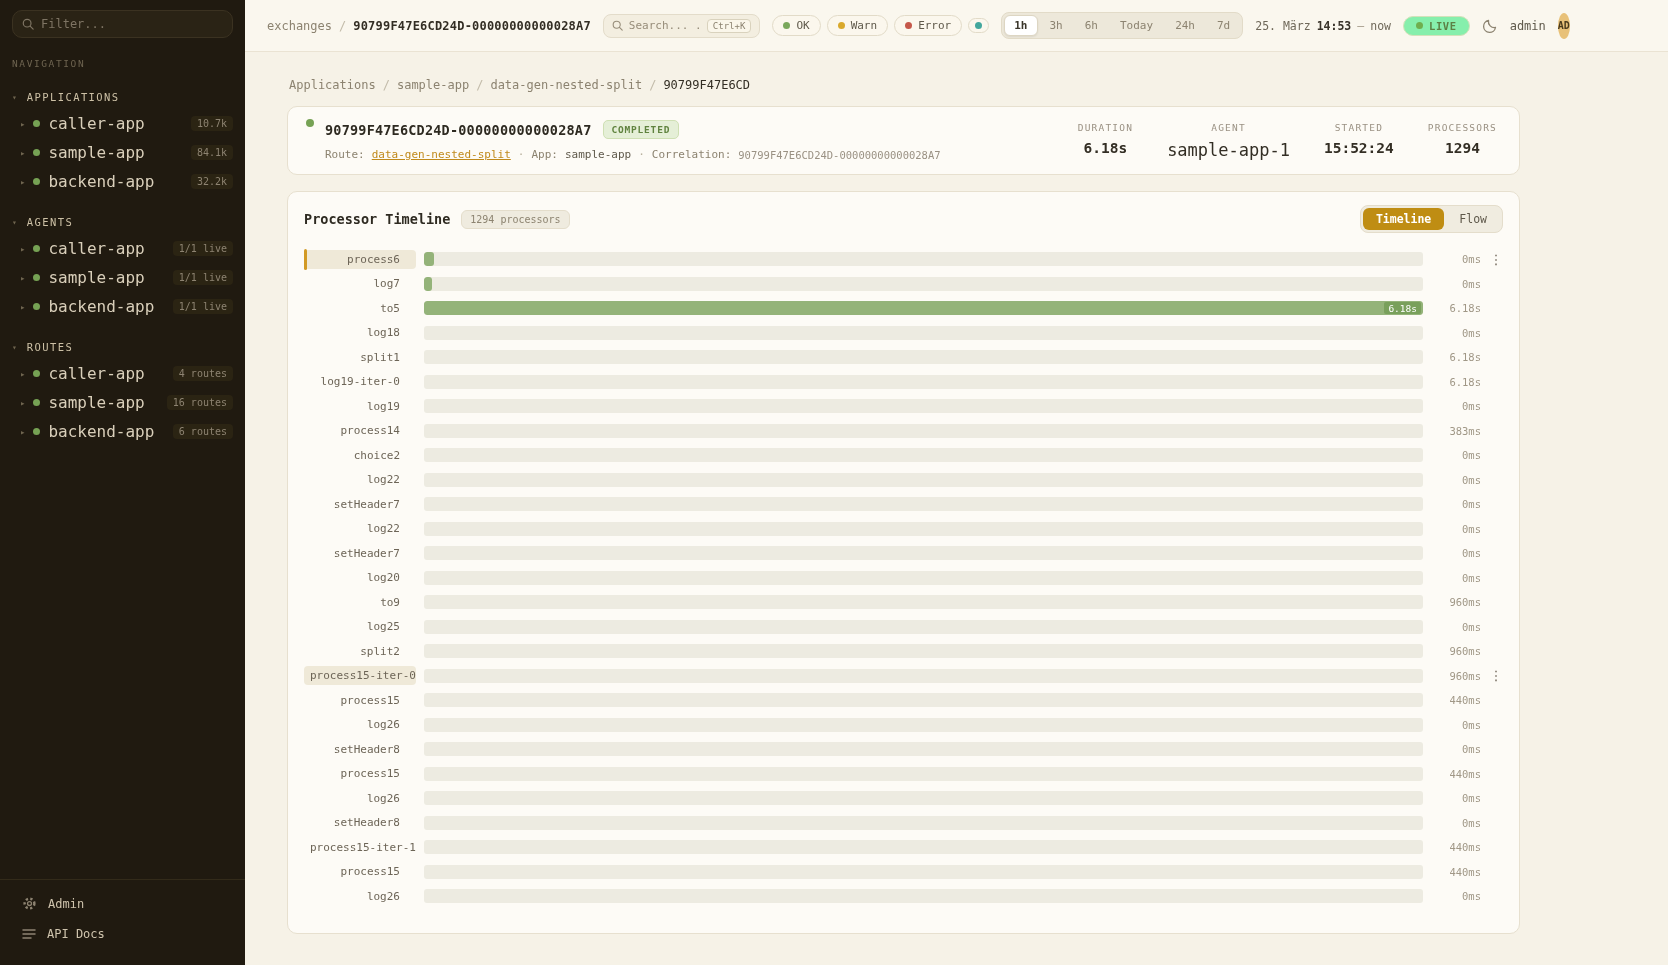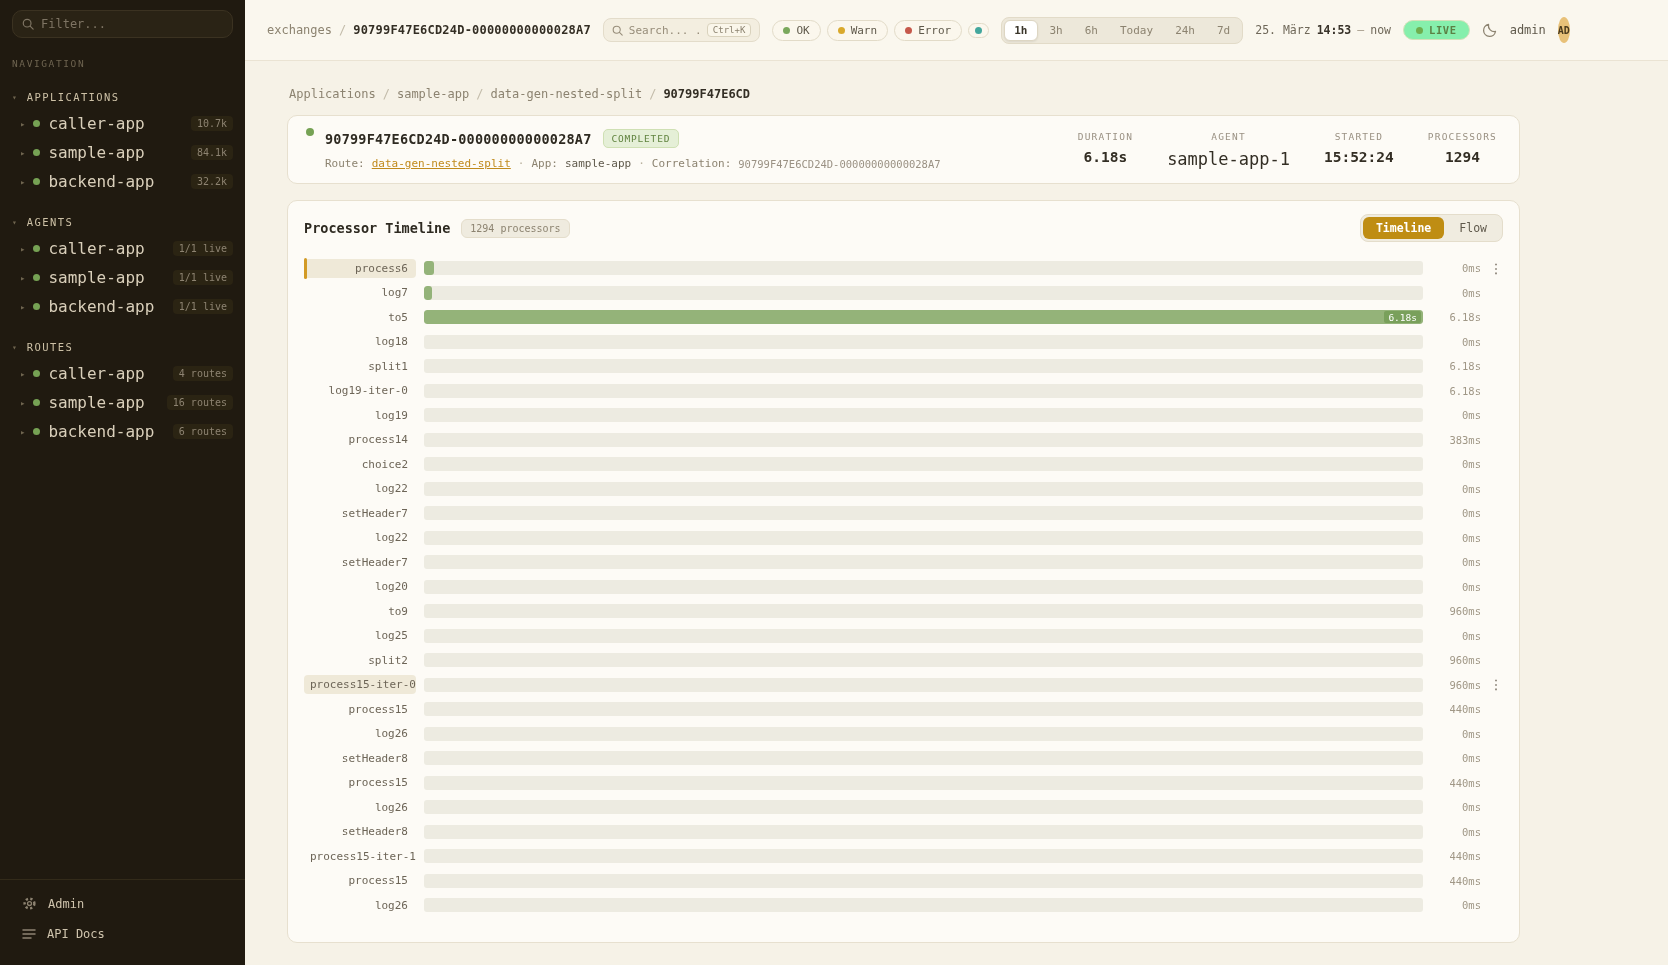--- a/index.html
+++ b/index.html
@@ -29,21 +29,21 @@
   .dot{width:7px;height:7px;border-radius:50%;background:var(--dot-green,#76a254);flex:none}
   .item-name{font-size:16px;color:#d9cfba}
   .item-badge{margin-left:auto;font-size:10px;color:#8d8371;background:#2b2413;
     padding:2px 6px;border-radius:4px}
   .side-footer{margin-top:auto;border-top:1px solid #332b1a;padding:8px 0 16px}
   .side-footer .f-item{display:flex;align-items:center;gap:11px;padding:8px 22px;font-size:12px;
     color:#cfc4ad;cursor:pointer}
   .side-footer .f-ico{color:#8d8371;display:inline-flex}
   
   .main-col{flex:1;display:flex;flex-direction:column;min-width:0}
-  .topbar{height:61px;display:flex;align-items:center;gap:12px;background:#faf7ee;
+  .topbar{height:52px;display:flex;align-items:center;gap:12px;background:#faf7ee;
     border-bottom:1px solid #eae3d3;padding:0 122px 0 22px;white-space:nowrap}
   .crumb{display:flex;align-items:center;gap:7px}
   .crumb-sec{color:#8c8370;font-size:12px;cursor:pointer}
   .crumb-sep{color:#c2bba9}
   .crumb-id{color:#332e24;font-weight:bold;font-size:12px;letter-spacing:.2px}
   .search{display:flex;align-items:center;gap:6px;border:1px solid #e3dcca;background:#f3eee0;
     border-radius:8px;padding:4px 8px;color:#978d7a;cursor:text}
   .search input{background:transparent;border:none;outline:none;font:inherit;font-size:11px;
     color:#6f6859;width:72px}
   .search input::placeholder{color:#978d7a}
@@ -70,28 +70,28 @@
   .live .dot{background:#6fae4e}
   .moon{color:#8c8370;display:inline-flex;cursor:pointer}
   .user{color:#5f594b;font-size:12px}
   .avatar{width:26px;height:26px;border-radius:50%;background:#e8c178;color:#4a3a1c;
     font-size:10px;font-weight:bold;display:flex;align-items:center;justify-content:center;cursor:pointer}
   
   .content{flex:1;padding:26px 0 0 42px;overflow:hidden}
   .bc{font-size:12px;color:#8c8370;margin-bottom:14px;margin-left:2px}
   .bc-sep{margin:0 7px;color:#c2bba9}
   .bc-seg{cursor:pointer}
-  .bc-seg.cur{color:#332e24;font-weight:bold;cursor:default}
+  .bc-seg.cur{color:#332e24;font-weight:normal;cursor:default}
   .card{width:1233px;background:#fdfbf6;border:1px solid #e7e0cf;border-radius:10px}
   .exch{display:flex;justify-content:space-between;align-items:center;padding:13px 18px;margin-bottom:16px}
   .ex-title-row{display:flex;align-items:center;gap:11px}
   .status-dot{width:8px;height:8px;border-radius:50%;background:var(--dot-green,#76a254);flex:none;margin-top:-14px}
   .ex-title{font-size:13.5px;font-weight:bold;color:#2e2a21;letter-spacing:.2px}
   .badge-completed{background:#e5efd7;color:#60833f;border:1px solid #cfe0b4;font-size:9.5px;
-    font-weight:normal;letter-spacing:.8px;padding:3px 8px;border-radius:5px}
+    font-weight:bold;letter-spacing:.8px;padding:3px 8px;border-radius:5px}
   .ex-meta{margin:9px 0 0 19px;font-size:11px;color:#8c8370;display:flex;align-items:center;gap:7px}
   .m-link{color:#c08a1c;text-decoration:underline;cursor:pointer}
   .m-val{color:#5f594b}
   .m-corr{color:#9a9183;font-size:10.5px}
   .m-sep{color:#b9b19e}
   .ex-stats{display:flex;gap:34px;align-items:flex-start;padding-right:4px}
   .stat{text-align:center}
   .stat .s-label{font-size:9.5px;letter-spacing:1.2px;color:#9a9183}
   .stat .s-value{margin-top:7px;font-size:14.5px;font-weight:bold;color:#332e24}
   .stat.plain .s-value{font-weight:normal;font-size:17px}
@@ -103,21 +103,21 @@
     padding:3px 8px;border-radius:6px;margin-left:11px}
   .view-toggle{margin-left:auto;display:flex;background:#f0ece0;border:1px solid #e4ddcb;
     border-radius:8px;padding:2px;gap:2px}
   .v-btn{border:none;background:transparent;font:inherit;font-size:11.5px;color:#5f594b;
     padding:4px 13px;border-radius:6px;cursor:pointer}
   .v-btn.active{background:var(--accent,#bf8d13);color:#fff;font-weight:bold}
   .tl-rows{margin-top:14px}
   .trow{position:relative;display:grid;grid-template-columns:112px 1fr 50px 14px;column-gap:8px;
     align-items:center;height:24.5px;cursor:pointer}
   .marker{position:absolute;left:0;top:2px;bottom:2px;width:3px;background:#d29a25;border-radius:2px}
-  .tlabel{font-size:11px;color:#6d6557;text-align:right;padding:3px 8px 3px 6px;white-space:nowrap}
+  .tlabel{font-size:11px;color:#6d6557;text-align:right;padding:3px 16px 3px 6px;white-space:nowrap}
   .trow.hl .tlabel{background:#efe9d8;border-radius:4px}
   .ttrack{position:relative;height:14px;background:#edebe1;border-radius:3px;overflow:hidden}
   .tbar{position:absolute;top:0;height:100%;background:var(--bar-green,#94b379);border-radius:3px}
   .tbar-label{position:absolute;right:2px;top:1px;bottom:1px;display:flex;align-items:center;
     background:#79a05b;color:#fff;font-size:9.5px;padding:0 4px;border-radius:2px}
   .tdur{font-size:10.5px;color:#a09786;text-align:right;white-space:nowrap}
   .tkebab{font-size:13px;color:#6b6254;text-align:center}
 </style>
 </head>
 <body>

